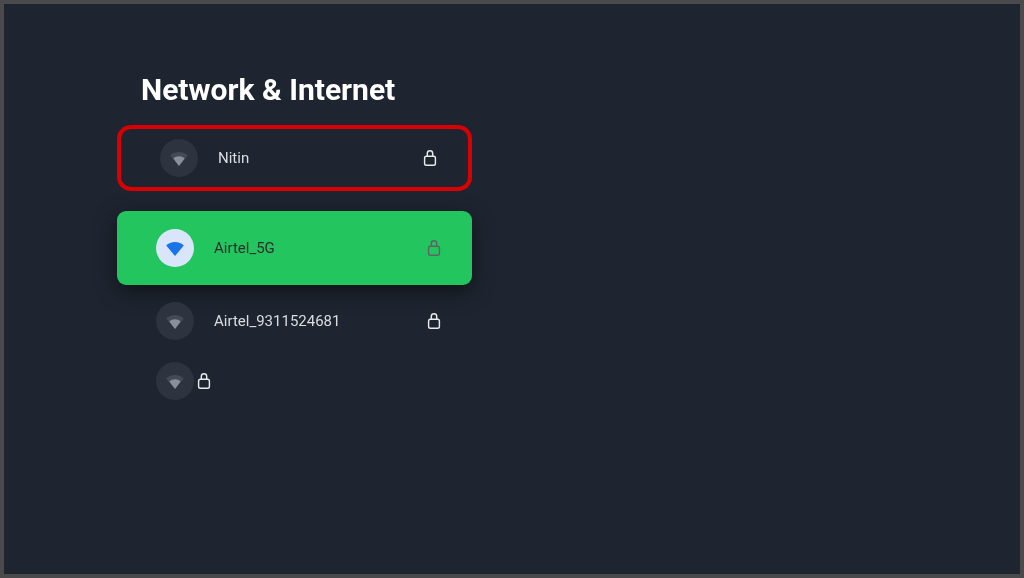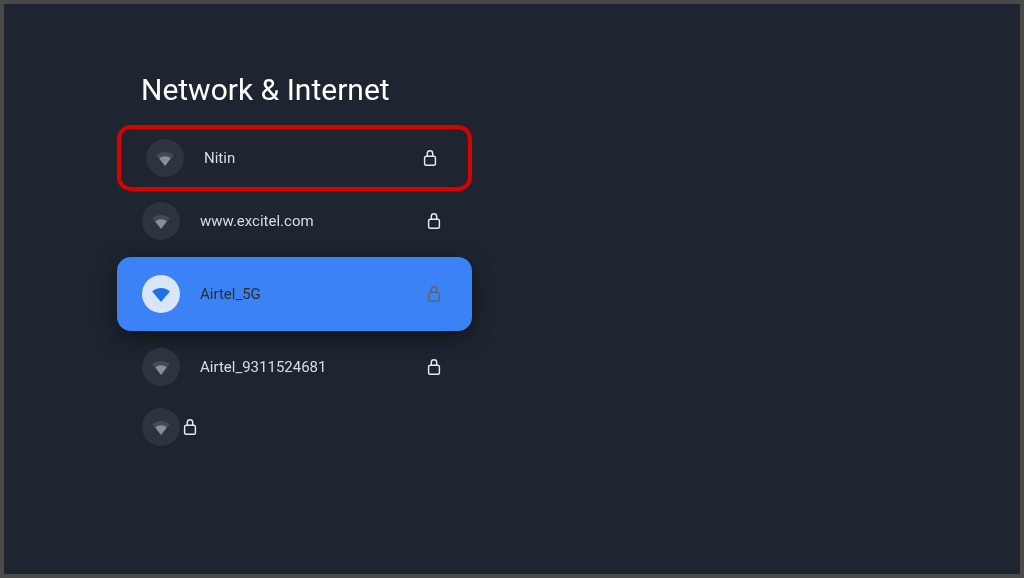--- a/index.html
+++ b/index.html
@@ -7,46 +7,47 @@
       width: 1024px;
       height: 578px;
       background: #1e2530;
       font-family: -apple-system, BlinkMacSystemFont, "Segoe UI", Roboto, sans-serif;
       color: #e8eaed;
       overflow: hidden;
       border: 4px solid #4a4a4a;
     }
     .page-title {
       font-size: 30px;
-      font-weight: 400;
+      font-weight: 700;
       color: #ffffff;
       margin: 68px 0 18px 137px;
     }
     .network-list {
       width: 355px;
       margin-left: 113px;
     }
     .network-item {
       display: flex;
       align-items: center;
       height: 60px;
-      padding-left: 25px;
+      padding-left: 39px;
       position: relative;
       border-radius: 14px;
     }
     .network-item.marked {
       border: 4px solid #d80000;
       height: 66px;
     }
     .network-item.focused {
-      background: #3b82f6;
+      background: #22c55e;
       box-shadow: 0 6px 20px rgba(0,0,0,0.5);
-      margin-top: 6px;
+      margin-top: 20px;
       margin-bottom: 6px;
       height: 74px;
+      border-radius: 9px;
     }
     .wifi-icon-wrap {
       width: 38px;
       height: 38px;
       border-radius: 50%;
       background: #2d3440;
       display: flex;
       align-items: center;
       justify-content: center;
       flex-shrink: 0;
@@ -87,35 +88,20 @@
     </span>
     <span class="network-name">Nitin</span>
     <span class="lock-icon-wrap">
       <svg width="16" height="18" viewBox="0 0 16 20">
           <rect x="2" y="8" width="12" height="10" rx="2" fill="none" stroke="#e8eaed" stroke-width="1.6"></rect>
           <path d="M5 8 V5 a3 3 0 0 1 6 0 V8" fill="none" stroke="#e8eaed" stroke-width="1.6"></path>
         </svg>
     </span>
   </div>
 
-  <div class="network-item">
-    <span class="wifi-icon-wrap">
-      <svg width="20" height="16" viewBox="0 0 24 20">
-          <path d="M1 7 C6 1 18 1 23 7 L12 20 Z" fill="#454b56"></path>
-          <path d="M5 10.5 C8.5 7 15.5 7 19 10.5 L12 20 Z" fill="#8a8f99"></path>
-        </svg>
-    </span>
-    <span class="network-name">www.excitel.com</span>
-    <span class="lock-icon-wrap">
-      <svg width="16" height="18" viewBox="0 0 16 20">
-          <rect x="2" y="8" width="12" height="10" rx="2" fill="none" stroke="#e8eaed" stroke-width="1.6"></rect>
-          <path d="M5 8 V5 a3 3 0 0 1 6 0 V8" fill="none" stroke="#e8eaed" stroke-width="1.6"></path>
-        </svg>
-    </span>
-  </div>
 
 
   <div class="network-item focused">
     <span class="wifi-icon-wrap">
       <svg width="20" height="16" viewBox="0 0 24 20">
           <path d="M1 7 C6 1 18 1 23 7 L12 20 Z" fill="#1a73e8"></path>
         </svg>
     </span>
     <span class="network-name">Airtel_5G</span>
     <span class="lock-icon-wrap">

